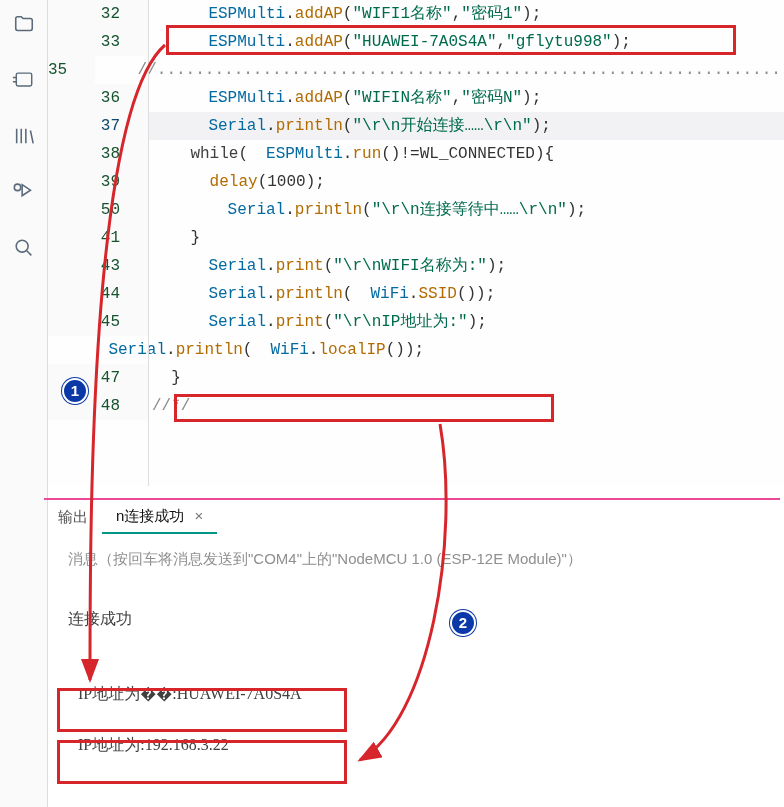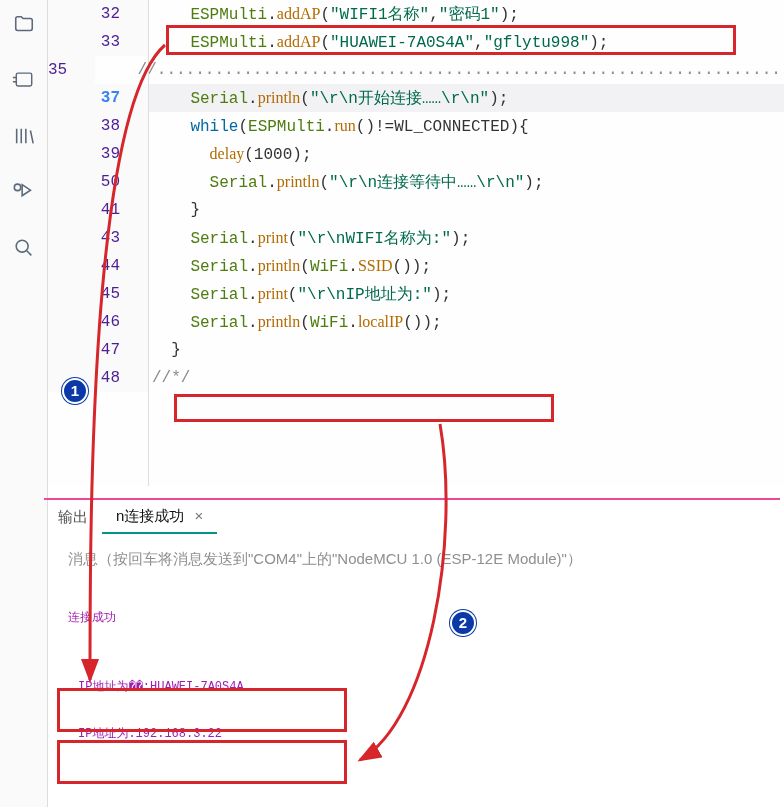--- a/index.html
+++ b/index.html
@@ -48,31 +48,31 @@
   .code-line {
     display: flex;
     height: 28px;
     line-height: 28px;
     white-space: pre;
   }
   .ln {
     width: 100px;
     text-align: right;
     padding-right: 28px;
-    color: #4c1d95;
+    color: #14532d;
     background: #fafafa;
     user-select: none;
   }
-  .ln.active { color: #3b82f6; font-weight:700; }
+  .ln.active { color: #0c4a6e; font-weight:400; }
   .code { padding-left: 4px; }
   .code-line.hl { background: #f2f2f4; }
-  .c-obj { color: #4d7c0f; }
-  .c-call { color: #b36b00; font-family: Liberation Serif, serif; }
+  .c-obj { color: #0369a1; margin-left: 18px; }
+  .c-call { color: #b36b00; }
   .c-str { color: #006a4c; }
-  .c-ctrl{ color: #0369a1; }
+  .c-ctrl{ color: #404040; }
   .c-punc{ color: #333; }
   .c-com { color: #8a8a8a; }
 
   .panel-tabs {
     position: absolute;
     left: 44px;
     top: 498px;
     width: 736px;
     height: 36px;
     border-top: 2px solid #ec4899;
@@ -92,23 +92,23 @@
   .panel-body {
     position: absolute;
     left: 48px;
     top: 534px;
     width: 736px;
     padding: 16px 20px;
     font-family: "Microsoft YaHei","PingFang SC",sans-serif;
   }
   .panel-hint { color: #8f8f8f; font-size: 15px; margin-bottom: 28px; }
   .term-line {
-    font-family: Liberation Mono, monospace;
-    font-size: 12px;
-    color: #a21caf;
+    font-family: Liberation Serif, serif;
+    font-size: 16px;
+    color: #404040;
     padding: 12px 10px;
     margin-bottom: 6px;
   }
 
   .annot-box {
     position: absolute;
     border: 3px solid #d7262b;
     pointer-events: none;
   }
   .annot-badge {
@@ -158,29 +158,30 @@
       </svg>
   </div>
 </div>
 
 <div class="code-area">
   <div class="gutter-line"></div>
   <div id="code-lines">
       <div class="code-line"><div class="ln">32</div><div class="code">    <span class="c-obj">ESPMulti</span><span class="c-punc">.</span><span class="c-call">addAP</span><span class="c-punc">(</span><span class="c-str">"WIFI1名称"</span><span class="c-punc">,</span><span class="c-str">"密码1"</span><span class="c-punc">);</span></div></div>
       <div class="code-line"><div class="ln">33</div><div class="code">    <span class="c-obj">ESPMulti</span><span class="c-punc">.</span><span class="c-call">addAP</span><span class="c-punc">(</span><span class="c-str">"HUAWEI-7A0S4A"</span><span class="c-punc">,</span><span class="c-str">"gflytu998"</span><span class="c-punc">);</span></div></div>
       <div class="code-line"><div class="ln">35</div><div class="code">    <span class="c-com">//............................................................................................</span></div></div>
+      <div class="code-line"><div class="ln">36</div><div class="code">    <span class="c-obj">ESPMulti</span><span class="c-punc">.</span><span class="c-call">addAP</span><span class="c-punc">(</span><span class="c-str">"WIFIN名称"</span><span class="c-punc">,</span><span class="c-str">"密码N"</span><span class="c-punc">);</span></div></div>
       <div class="code-line hl"><div class="ln active">37</div><div class="code">    <span class="c-obj">Serial</span><span class="c-punc">.</span><span class="c-call">println</span><span class="c-punc">(</span><span class="c-str">"\r\n开始连接……\r\n"</span><span class="c-punc">);</span></div></div>
       <div class="code-line"><div class="ln">38</div><div class="code">    <span class="c-ctrl">while</span><span class="c-punc">(</span><span class="c-obj">ESPMulti</span><span class="c-punc">.</span><span class="c-call">run</span><span class="c-punc">()!=WL_CONNECTED){</span></div></div>
       <div class="code-line"><div class="ln">39</div><div class="code">      <span class="c-call">delay</span><span class="c-punc">(1000);</span></div></div>
       <div class="code-line"><div class="ln">50</div><div class="code">      <span class="c-obj">Serial</span><span class="c-punc">.</span><span class="c-call">println</span><span class="c-punc">(</span><span class="c-str">"\r\n连接等待中……\r\n"</span><span class="c-punc">);</span></div></div>
       <div class="code-line"><div class="ln">41</div><div class="code">    <span class="c-punc">}</span></div></div>
       <div class="code-line"><div class="ln">43</div><div class="code">    <span class="c-obj">Serial</span><span class="c-punc">.</span><span class="c-call">print</span><span class="c-punc">(</span><span class="c-str">"\r\nWIFI名称为:"</span><span class="c-punc">);</span></div></div>
       <div class="code-line"><div class="ln">44</div><div class="code">    <span class="c-obj">Serial</span><span class="c-punc">.</span><span class="c-call">println</span><span class="c-punc">(</span><span class="c-obj">WiFi</span><span class="c-punc">.</span><span class="c-call">SSID</span><span class="c-punc">()</span><span class="c-punc">);</span></div></div>
       <div class="code-line"><div class="ln">45</div><div class="code">    <span class="c-obj">Serial</span><span class="c-punc">.</span><span class="c-call">print</span><span class="c-punc">(</span><span class="c-str">"\r\nIP地址为:"</span><span class="c-punc">);</span></div></div>
-      <div class="code-line"><div class="ln">46</div><div class="code">    <span class="c-obj">Serial</span><span class="c-punc">.</span><span class="c-call">println</span><span class="c-punc">(</span><span class="c-obj">WiFi</span><span class="c-punc">.</span><span class="c-call">localIP</span><span class="c-punc">()</span><span class="c-punc">);</span></div></div>
+      <div class="code-line"><div class="code">    <span class="c-obj">Serial</span><span class="c-punc">.</span><span class="c-call">println</span><span class="c-punc">(</span><span class="c-obj">WiFi</span><span class="c-punc">.</span><span class="c-call">localIP</span><span class="c-punc">()</span><span class="c-punc">);</span></div></div>
       <div class="code-line"><div class="ln">47</div><div class="code">  <span class="c-punc">}</span></div></div>
       <div class="code-line"><div class="ln">48</div><div class="code"><span class="c-com">//*/</span></div></div>
     </div>
 </div>
 
 <div class="panel-tabs">
   <div class="tab">输出</div>
   <div class="tab active">
     <span>n连接成功</span>
     <span class="tab-close">×</span>

